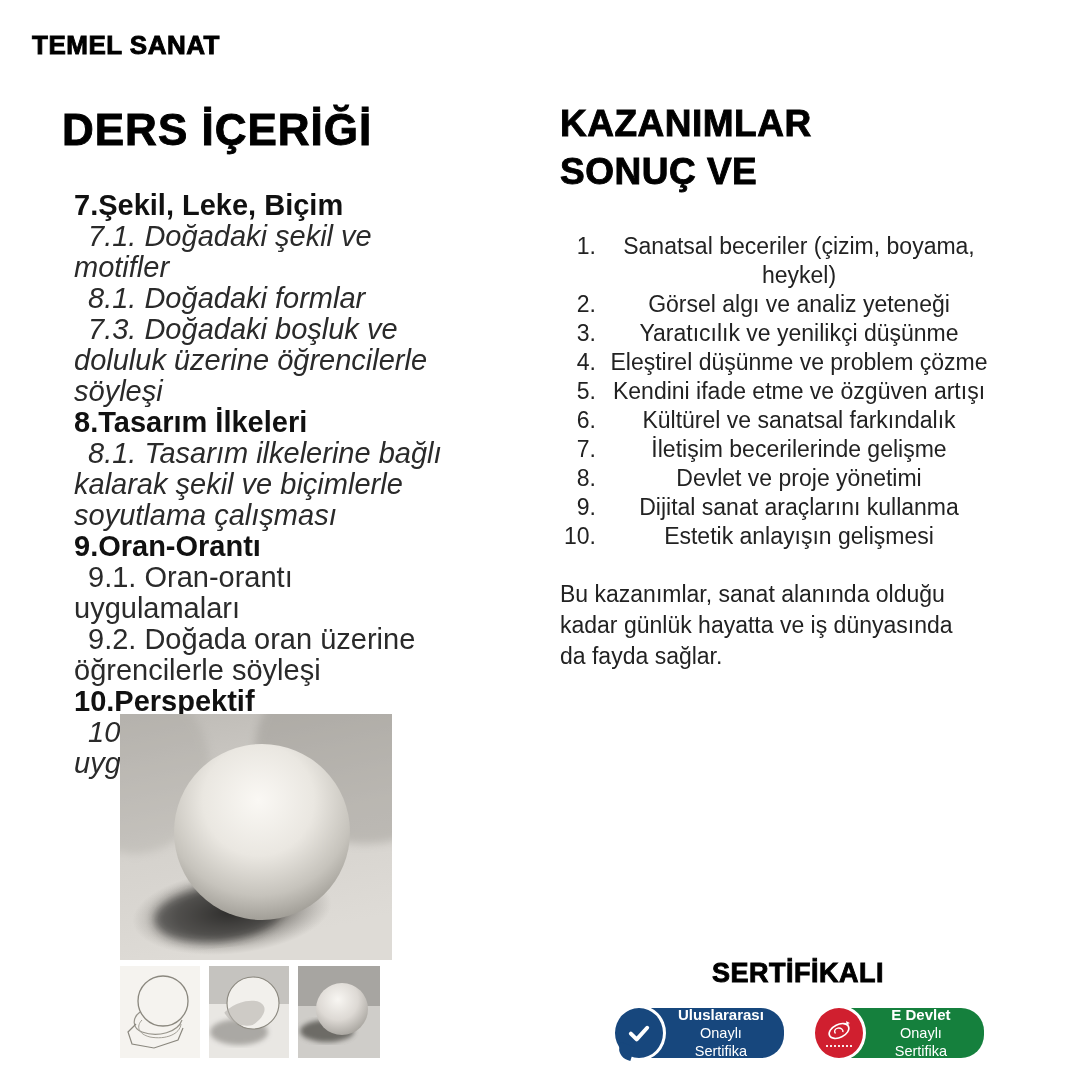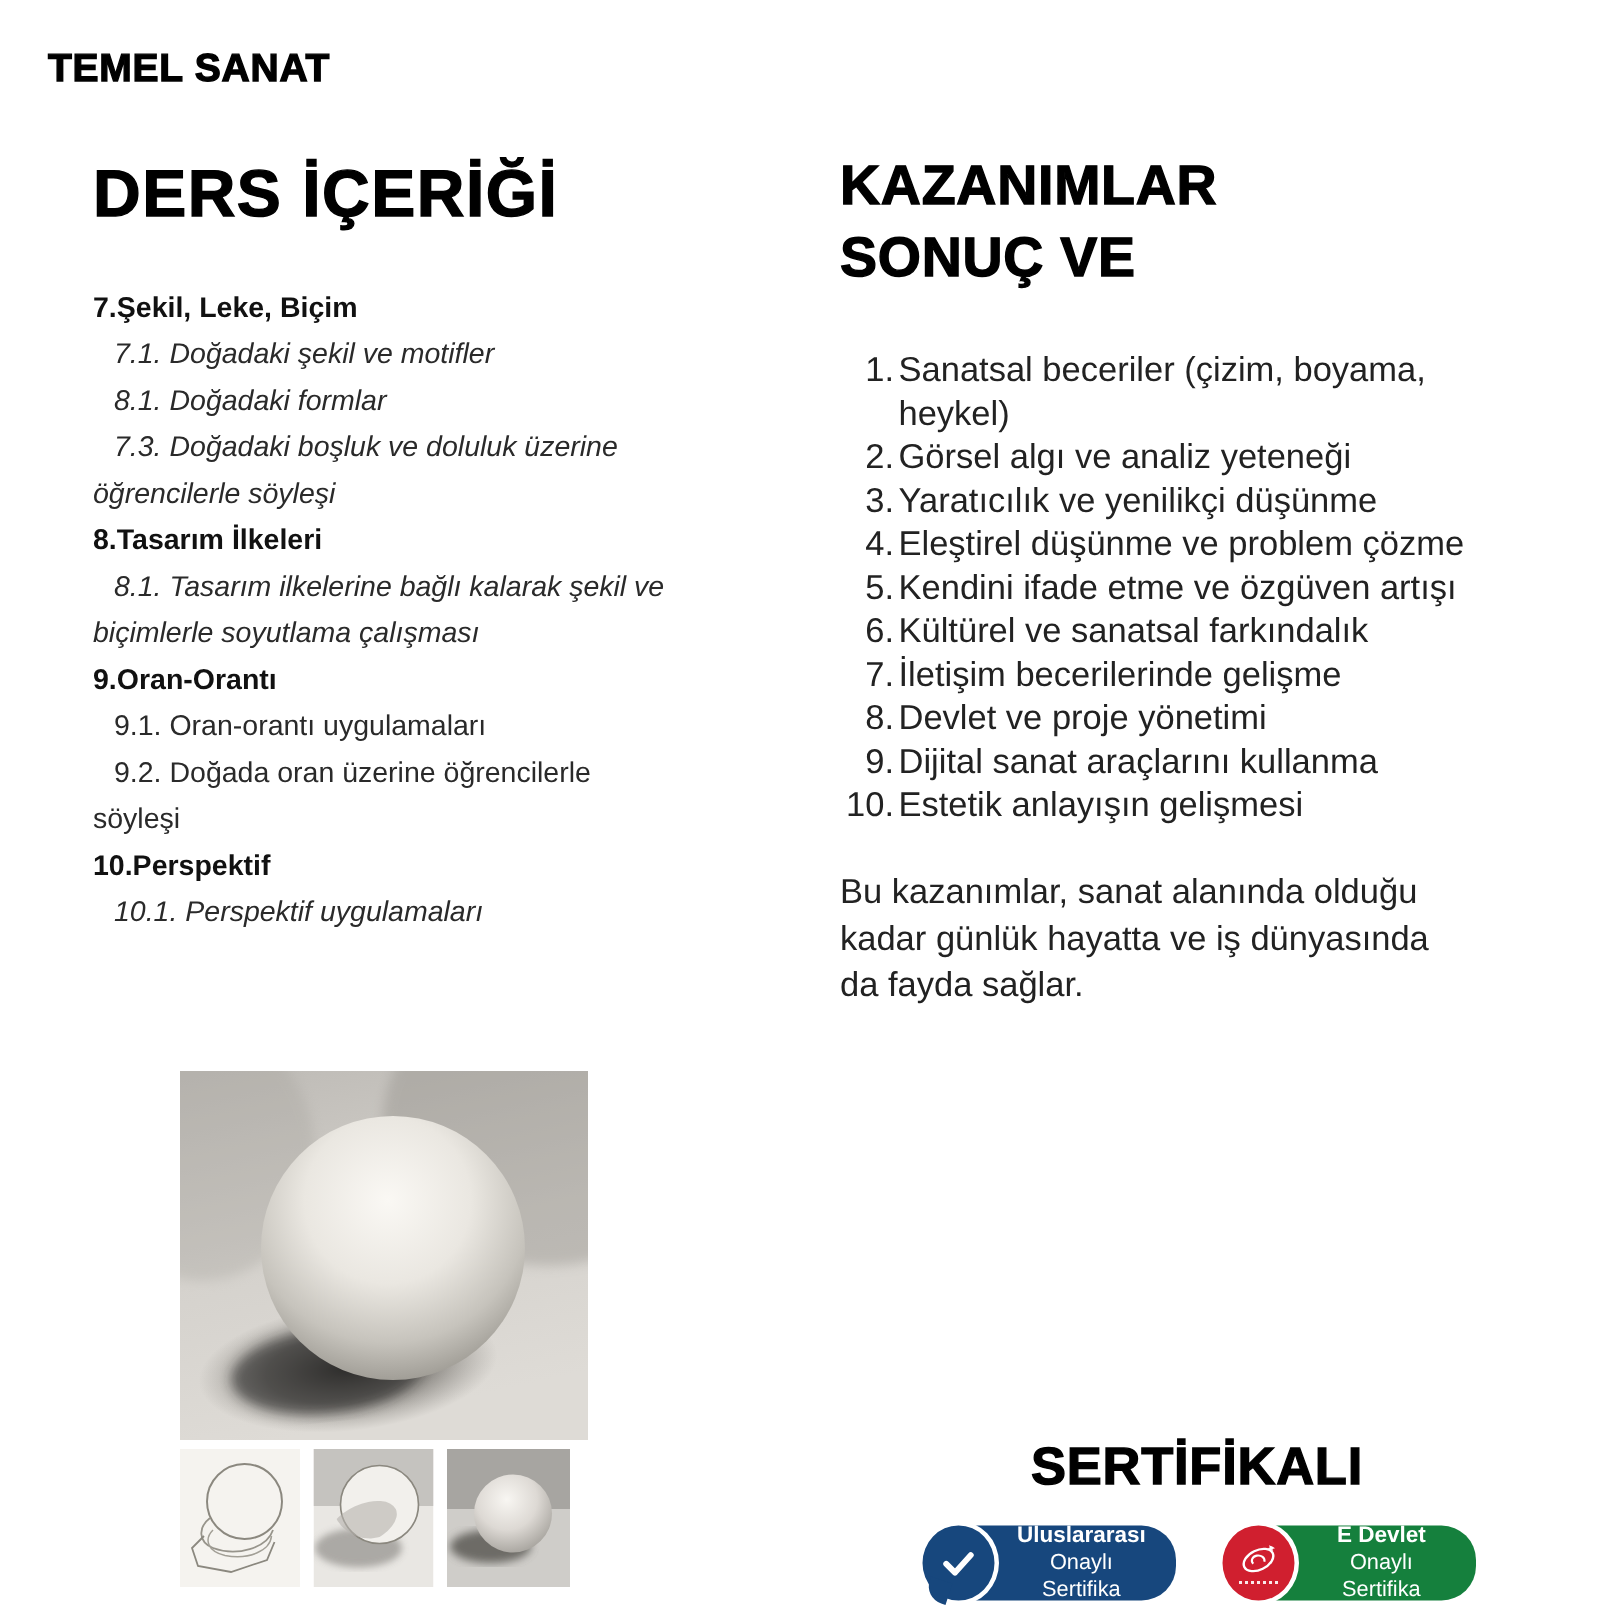--- a/index.html
+++ b/index.html
@@ -9,43 +9,43 @@
     font-family:"Liberation Sans", sans-serif; color:#1e1e1e;
     -webkit-font-smoothing:antialiased;
   }
   .xbold { font-weight:bold; -webkit-text-stroke:0.9px currentColor; letter-spacing:0.5px; color:#000; }
 
   .brand { position:absolute; left:32px; top:30px; font-size:26px; }
 
   
   .left-col { position:absolute; left:62px; top:104px; width:392px; }
   .left-title { font-size:44px; line-height:52px; letter-spacing:1px; }
-  .course-list { margin-top:34px; font-size:19px; line-height:31px; color:#1c1c1c; }
+  .course-list { margin-top:34px; font-size:29px; line-height:31px; color:#1c1c1c;margin-left:12px; }
   .ci-head { font-weight:bold; color:#111; }
   .ci-sub  { font-style:italic; text-indent:14px; color:#2a2a2a; }
   .ci-subr { text-indent:14px; color:#2a2a2a; }
 
   
   .right-col { position:absolute; left:560px; top:100px; width:446px; }
   .right-title { font-size:37px; line-height:48px; letter-spacing:0.5px; }
   .outcomes { margin-top:36px; font-size:23px; line-height:29px; color:#222; }
   .outcome { display:flex; }
   .outcome .num { flex:none; width:36px; text-align:right; }
-  .outcome .txt { margin-left:3px; width:400px; }
+  .outcome .txt { margin-left:3px; width:400px;text-align:center; }
   .note { margin-top:28px; font-size:23px; line-height:31px; width:408px; color:#222; }
 
   
   .artwork { position:absolute; left:120px; top:714px; width:272px; }
   .art-main { display:block; }
   .art-thumbs { display:flex; gap:9px; margin-top:6px; }
   .art-thumbs svg { display:block; }
 
   
   .cert { position:absolute; left:612px; top:958px; width:372px; }
-  .cert-title { text-align:center; font-size:35px; }
+  .cert-title { text-align:center; font-size:27px; }
   .badges { display:flex; justify-content:center; gap:28px; margin-top:15px; }
   .badge { display:flex; align-items:center; position:relative; height:58px; }
   .badge-circle {
     width:56px; height:56px; border-radius:50%; box-sizing:border-box;
     border:3px solid #fff; position:relative; z-index:2;
     display:flex; flex-direction:column; align-items:center; justify-content:center;
   }
   .badge-circle .tail {
     position:absolute; left:3px; bottom:-1px; width:15px; height:15px;
     background:inherit; border-radius:0 0 0 12px; transform:rotate(18deg); z-index:-1;

